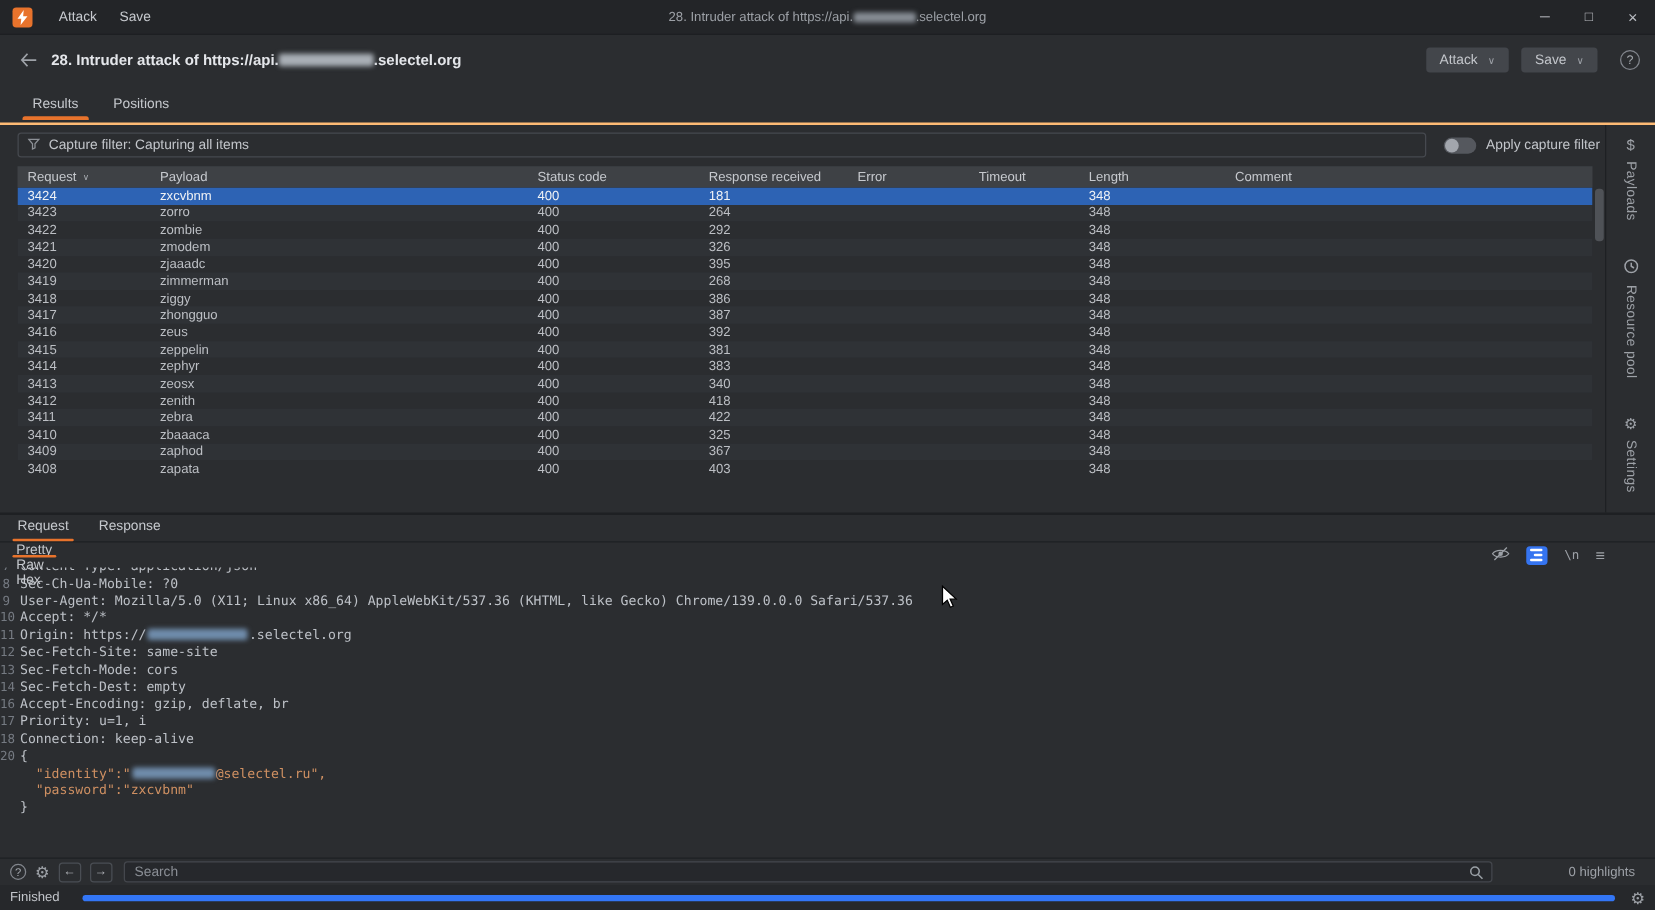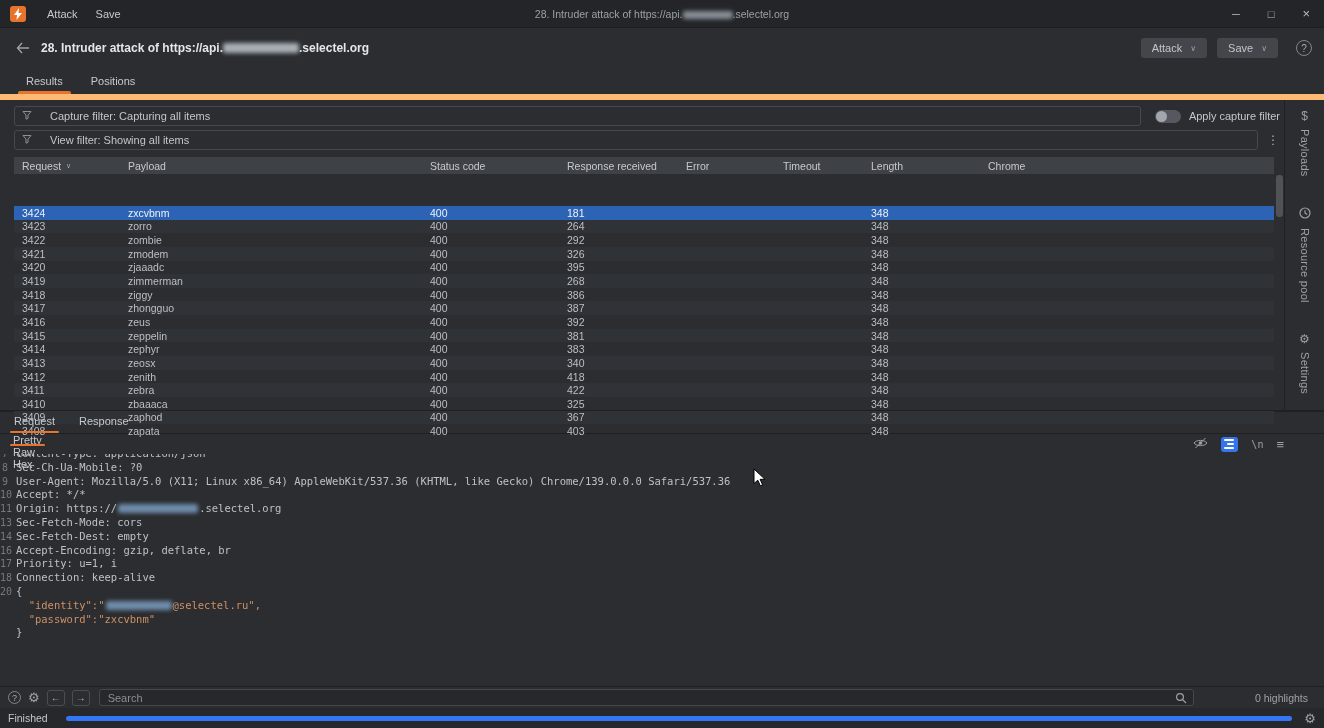--- a/index.html
+++ b/index.html
@@ -18,40 +18,40 @@
   .header{height:40px;display:flex;align-items:center;padding:0 12px;}
   .back-btn{width:22px;height:22px;display:flex;align-items:center;justify-content:center;margin-right:7px;}
   .page-title{font-weight:bold;font-size:12px;color:#e4e6ea;white-space:nowrap;}
   .header-actions{margin-left:auto;display:flex;align-items:center;gap:10px;}
   .btn{background:#43464b;border-radius:3px;color:#c3c6cb;padding:4px 11px;display:flex;align-items:center;gap:8px;}
   .caret{font-size:8px;color:#9da1a7;}
   .help-circle{width:16px;height:16px;border:1px solid #82868d;border-radius:50%;display:flex;align-items:center;justify-content:center;color:#a6aab0;font-size:10px;}
   .help-circle.small{width:13px;height:13px;font-size:9px;}
 
   
-  .tabbar{height:32px;display:flex;align-items:center;padding:0 12px;border-bottom:6px solid #fdba74;}
+  .tabbar{height:32px;display:flex;align-items:center;padding:0 12px;border-bottom:2px solid #fdba74;}
   .tab{padding:7px 14px;position:relative;color:#c6c9ce;}
   .tab.active::after{content:"";position:absolute;left:6px;right:6px;bottom:0;height:3px;background:#e8732c;border-radius:2px 2px 0 0;}
 
   
   .content{display:flex;height:310px;}
   .content-left{flex:1;min-width:0;position:relative;}
   .filter-row{display:flex;align-items:center;margin:6px 4px 0 14px;}
-  .filter-box{flex:1;height:20px;border:1px solid #46494f;border-radius:3px;display:flex;align-items:center;padding:0 7px;gap:18px;color:#c3c6cb;min-width:0;}
+  .filter-box{flex:1;height:20px;border:1px solid #46494f;border-radius:3px;display:flex;align-items:center;padding:0 7px;gap:7px;color:#c3c6cb;min-width:0;}
   .toggle-wrap{display:flex;align-items:center;gap:8px;margin-left:14px;color:#c3c6cb;white-space:nowrap;}
   .switch{width:26px;height:13px;border-radius:7px;background:#55585e;position:relative;flex:none;}
   .switch::after{content:"";position:absolute;left:1px;top:1px;width:11px;height:11px;border-radius:50%;background:#a2a6ad;}
   .kebab{margin-left:8px;width:14px;text-align:center;color:#b0b3b9;font-size:12px;}
 
   .table{margin:7px 10px 0 14px;position:relative;font-size:10.5px;}
   .thead,.tr{display:grid;grid-template-columns:106px 302px 137px 119px 97px 88px 117px minmax(0,1fr);}
   .thead{background:#3e4145;height:17px;align-items:center;color:#c6c9ce;}
   .th{padding-left:8px;display:flex;align-items:center;gap:5px;white-space:nowrap;overflow:hidden;}
   .sort-caret{font-size:7px;color:#a7abb1;}
-  .tbody{height:232px;overflow:hidden;margin-top:32px;}
+  .tbody{height:232px;overflow:hidden;}
   .tr{height:13.65px;align-items:center;}
   .tr:nth-child(even){background:#2f3236;}
   .tr.selected{background:#2d63b4;color:#eef1f5;}
   .td{padding-left:8px;white-space:nowrap;overflow:hidden;}
   .vscroll{position:absolute;right:-9px;top:17px;width:7px;height:232px;}
   .vthumb{width:7px;height:42px;background:#4f5257;border-radius:3px;margin-top:1px;}
 
   
   .dock{width:40px;border-left:1px solid #1e2023;display:flex;flex-direction:column;align-items:center;padding-top:10px;gap:30px;flex:none;}
   .dock-item{display:flex;flex-direction:column;align-items:center;gap:7px;color:#9da1a7;}
@@ -164,29 +164,20 @@
               <path d="M1 1.5h8L6 5v3.2l-2 1V5L1 1.5z" fill="none" stroke="#8d9197"></path>
             </svg></span>
         <span>Capture filter: Capturing all items</span>
       </div>
       <div class="toggle-wrap">
         <span class="switch"></span>
         <span>Apply capture filter</span>
       </div>
     </div>
 
-    <div class="filter-row" style="margin-top:4px;">
-      <div class="filter-box">
-        <span><svg width="10" height="10" viewBox="0 0 10 10">
-              <path d="M1 1.5h8L6 5v3.2l-2 1V5L1 1.5z" fill="none" stroke="#8d9197"></path>
-            </svg></span>
-        <span>View filter: Showing all items</span>
-      </div>
-      <div class="kebab">⋮</div>
-    </div>
 
     <div class="table">
       <div class="thead">
           <div class="th">
             <span>Request</span>
             <span class="sort-caret">∨</span>
           </div>
           <div class="th">
             <span>Payload</span>
           </div>
@@ -199,21 +190,21 @@
           <div class="th">
             <span>Error</span>
           </div>
           <div class="th">
             <span>Timeout</span>
           </div>
           <div class="th">
             <span>Length</span>
           </div>
           <div class="th">
-            <span>Chrome</span>
+            <span>Comment</span>
           </div>
         </div>
       <div class="tbody">
           <div class="tr selected">
             <div class="td">3424</div>
             <div class="td">zxcvbnm</div>
             <div class="td">400</div>
             <div class="td">181</div>
             <div class="td"></div>
             <div class="td"></div>
@@ -454,20 +445,24 @@
       </div>
       <div class="line">
         <span class="ln">10</span>
         <span class="code"><span>Accept: */*</span></span>
       </div>
       <div class="line">
         <span class="ln">11</span>
         <span class="code"><span>Origin: https://</span><span class="redact redact-code" style="width: 80px;"></span><span>.selectel.org</span></span>
       </div>
       <div class="line">
+        <span class="ln">12</span>
+        <span class="code"><span>Sec-Fetch-Site: same-site</span></span>
+      </div>
+      <div class="line">
         <span class="ln">13</span>
         <span class="code"><span>Sec-Fetch-Mode: cors</span></span>
       </div>
       <div class="line">
         <span class="ln">14</span>
         <span class="code"><span>Sec-Fetch-Dest: empty</span></span>
       </div>
       <div class="line">
         <span class="ln">16</span>
         <span class="code"><span>Accept-Encoding: gzip, deflate, br</span></span>

